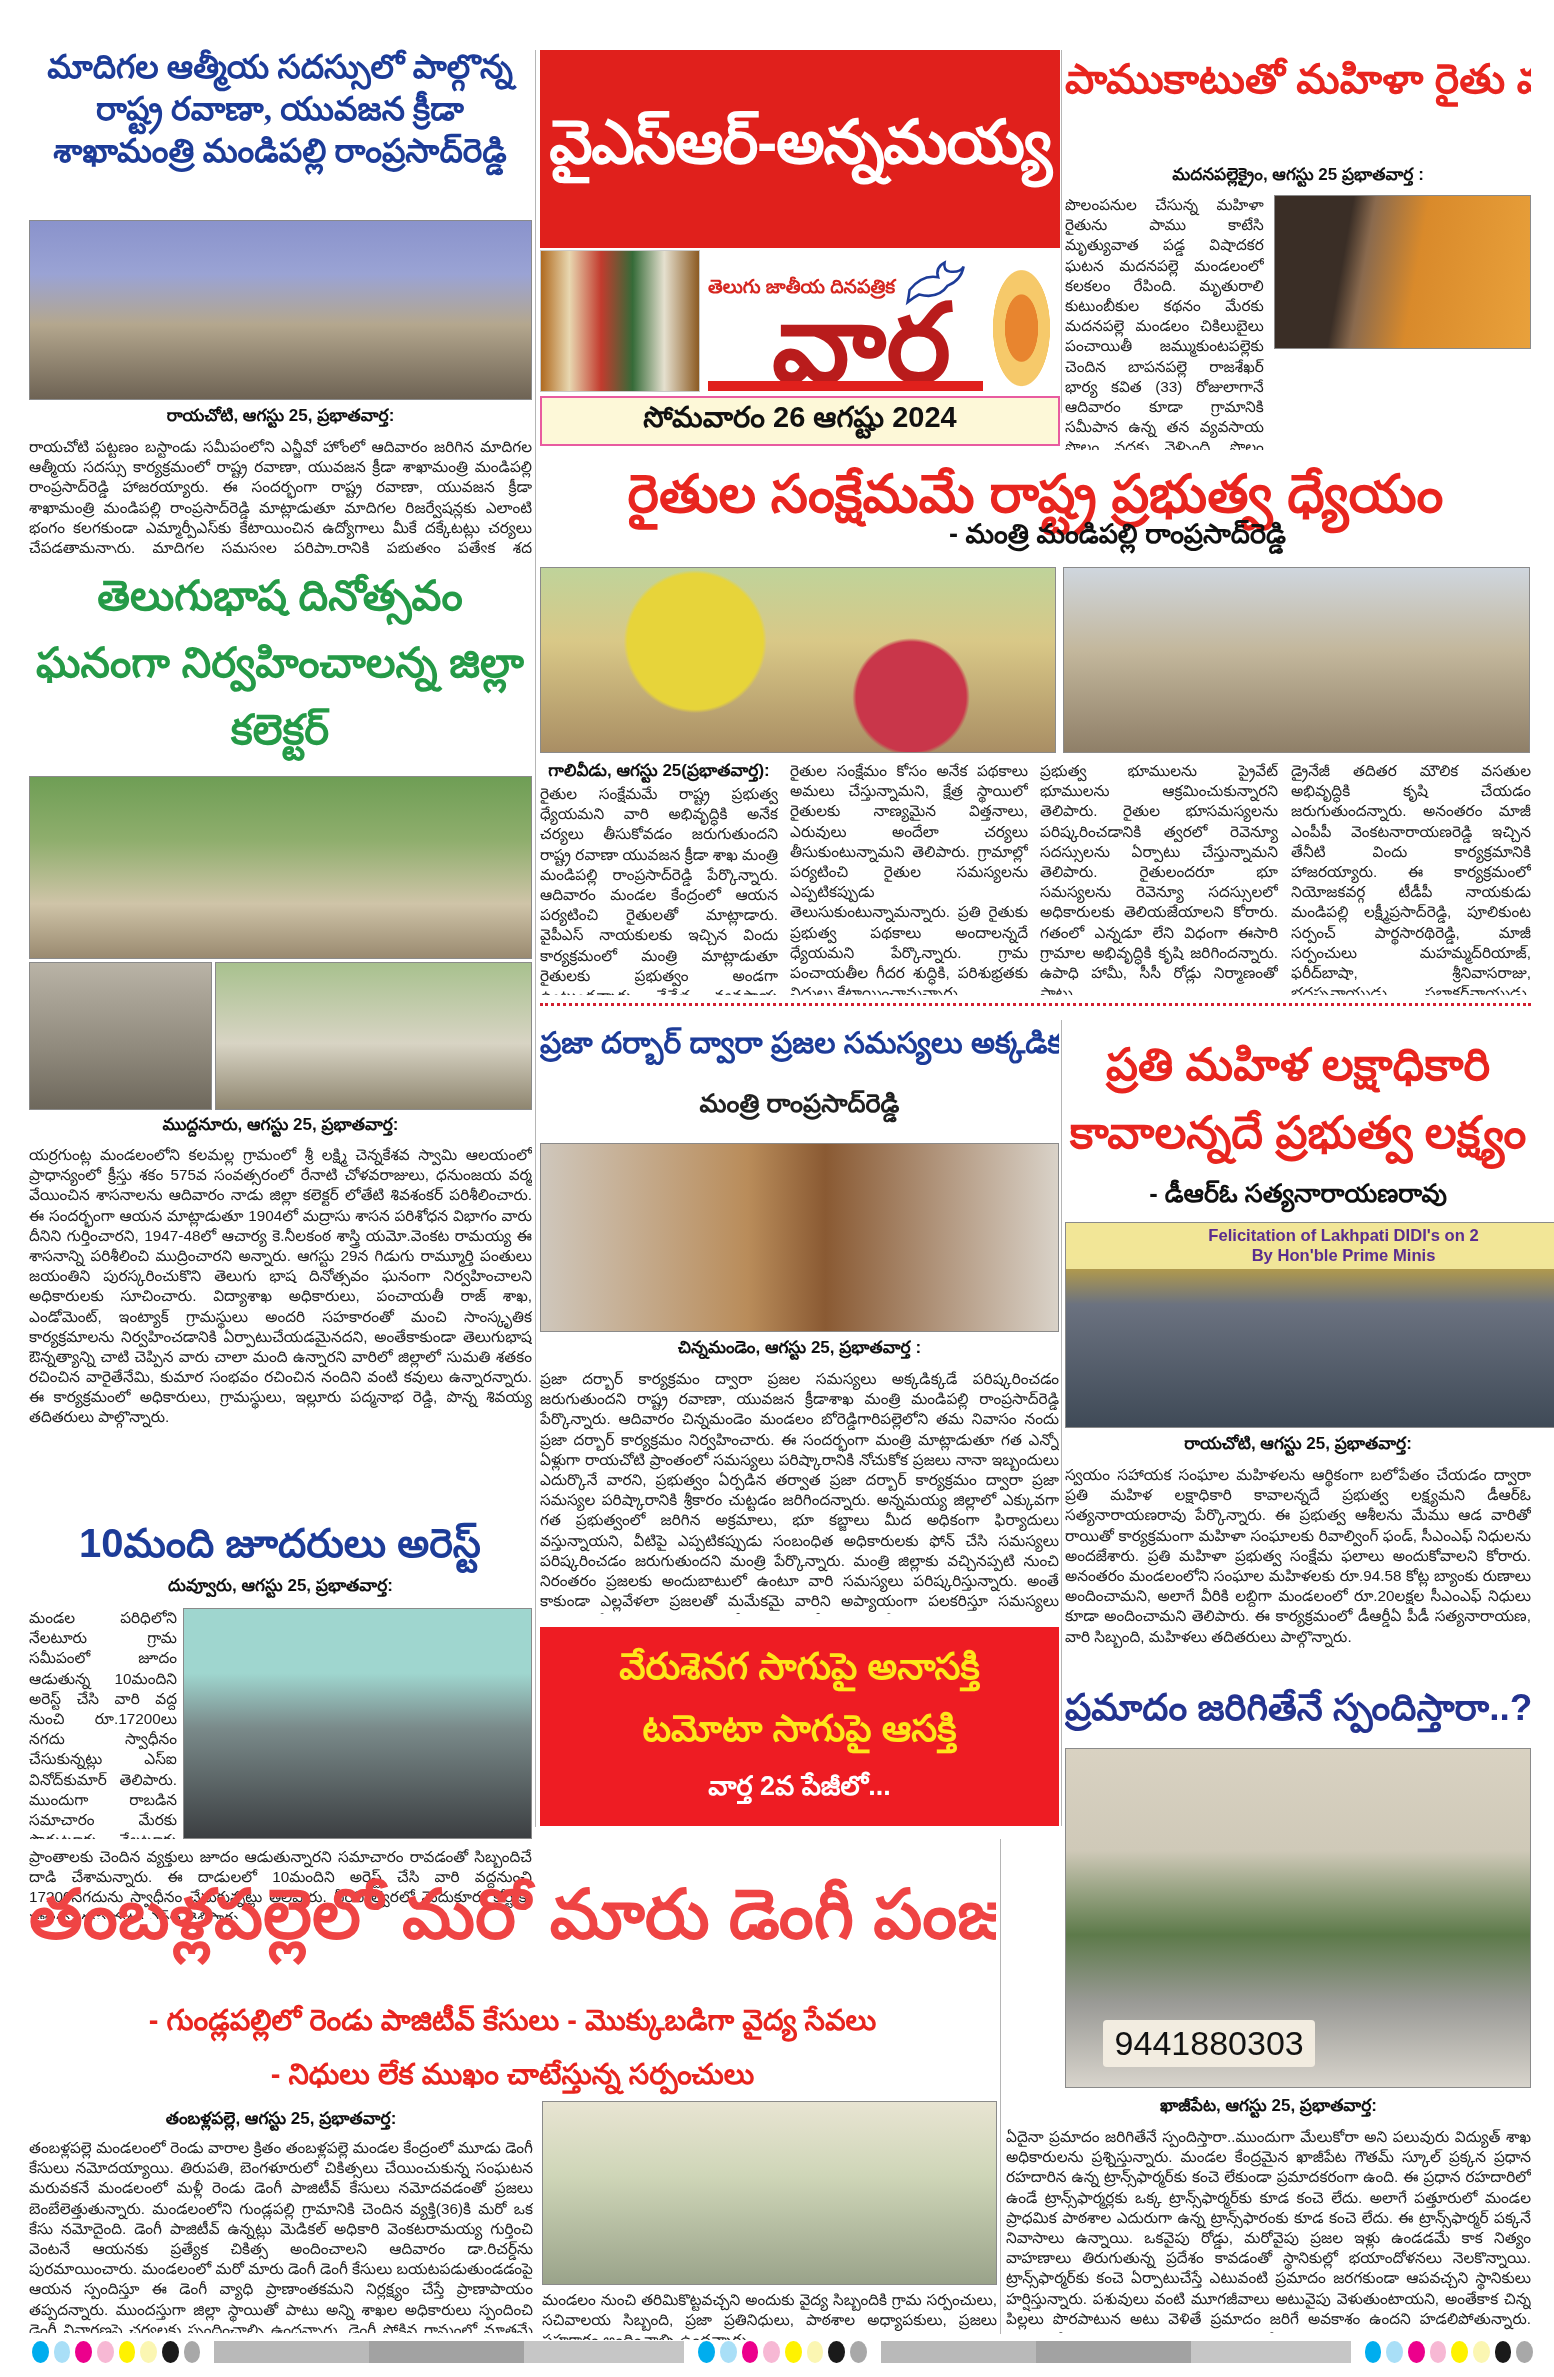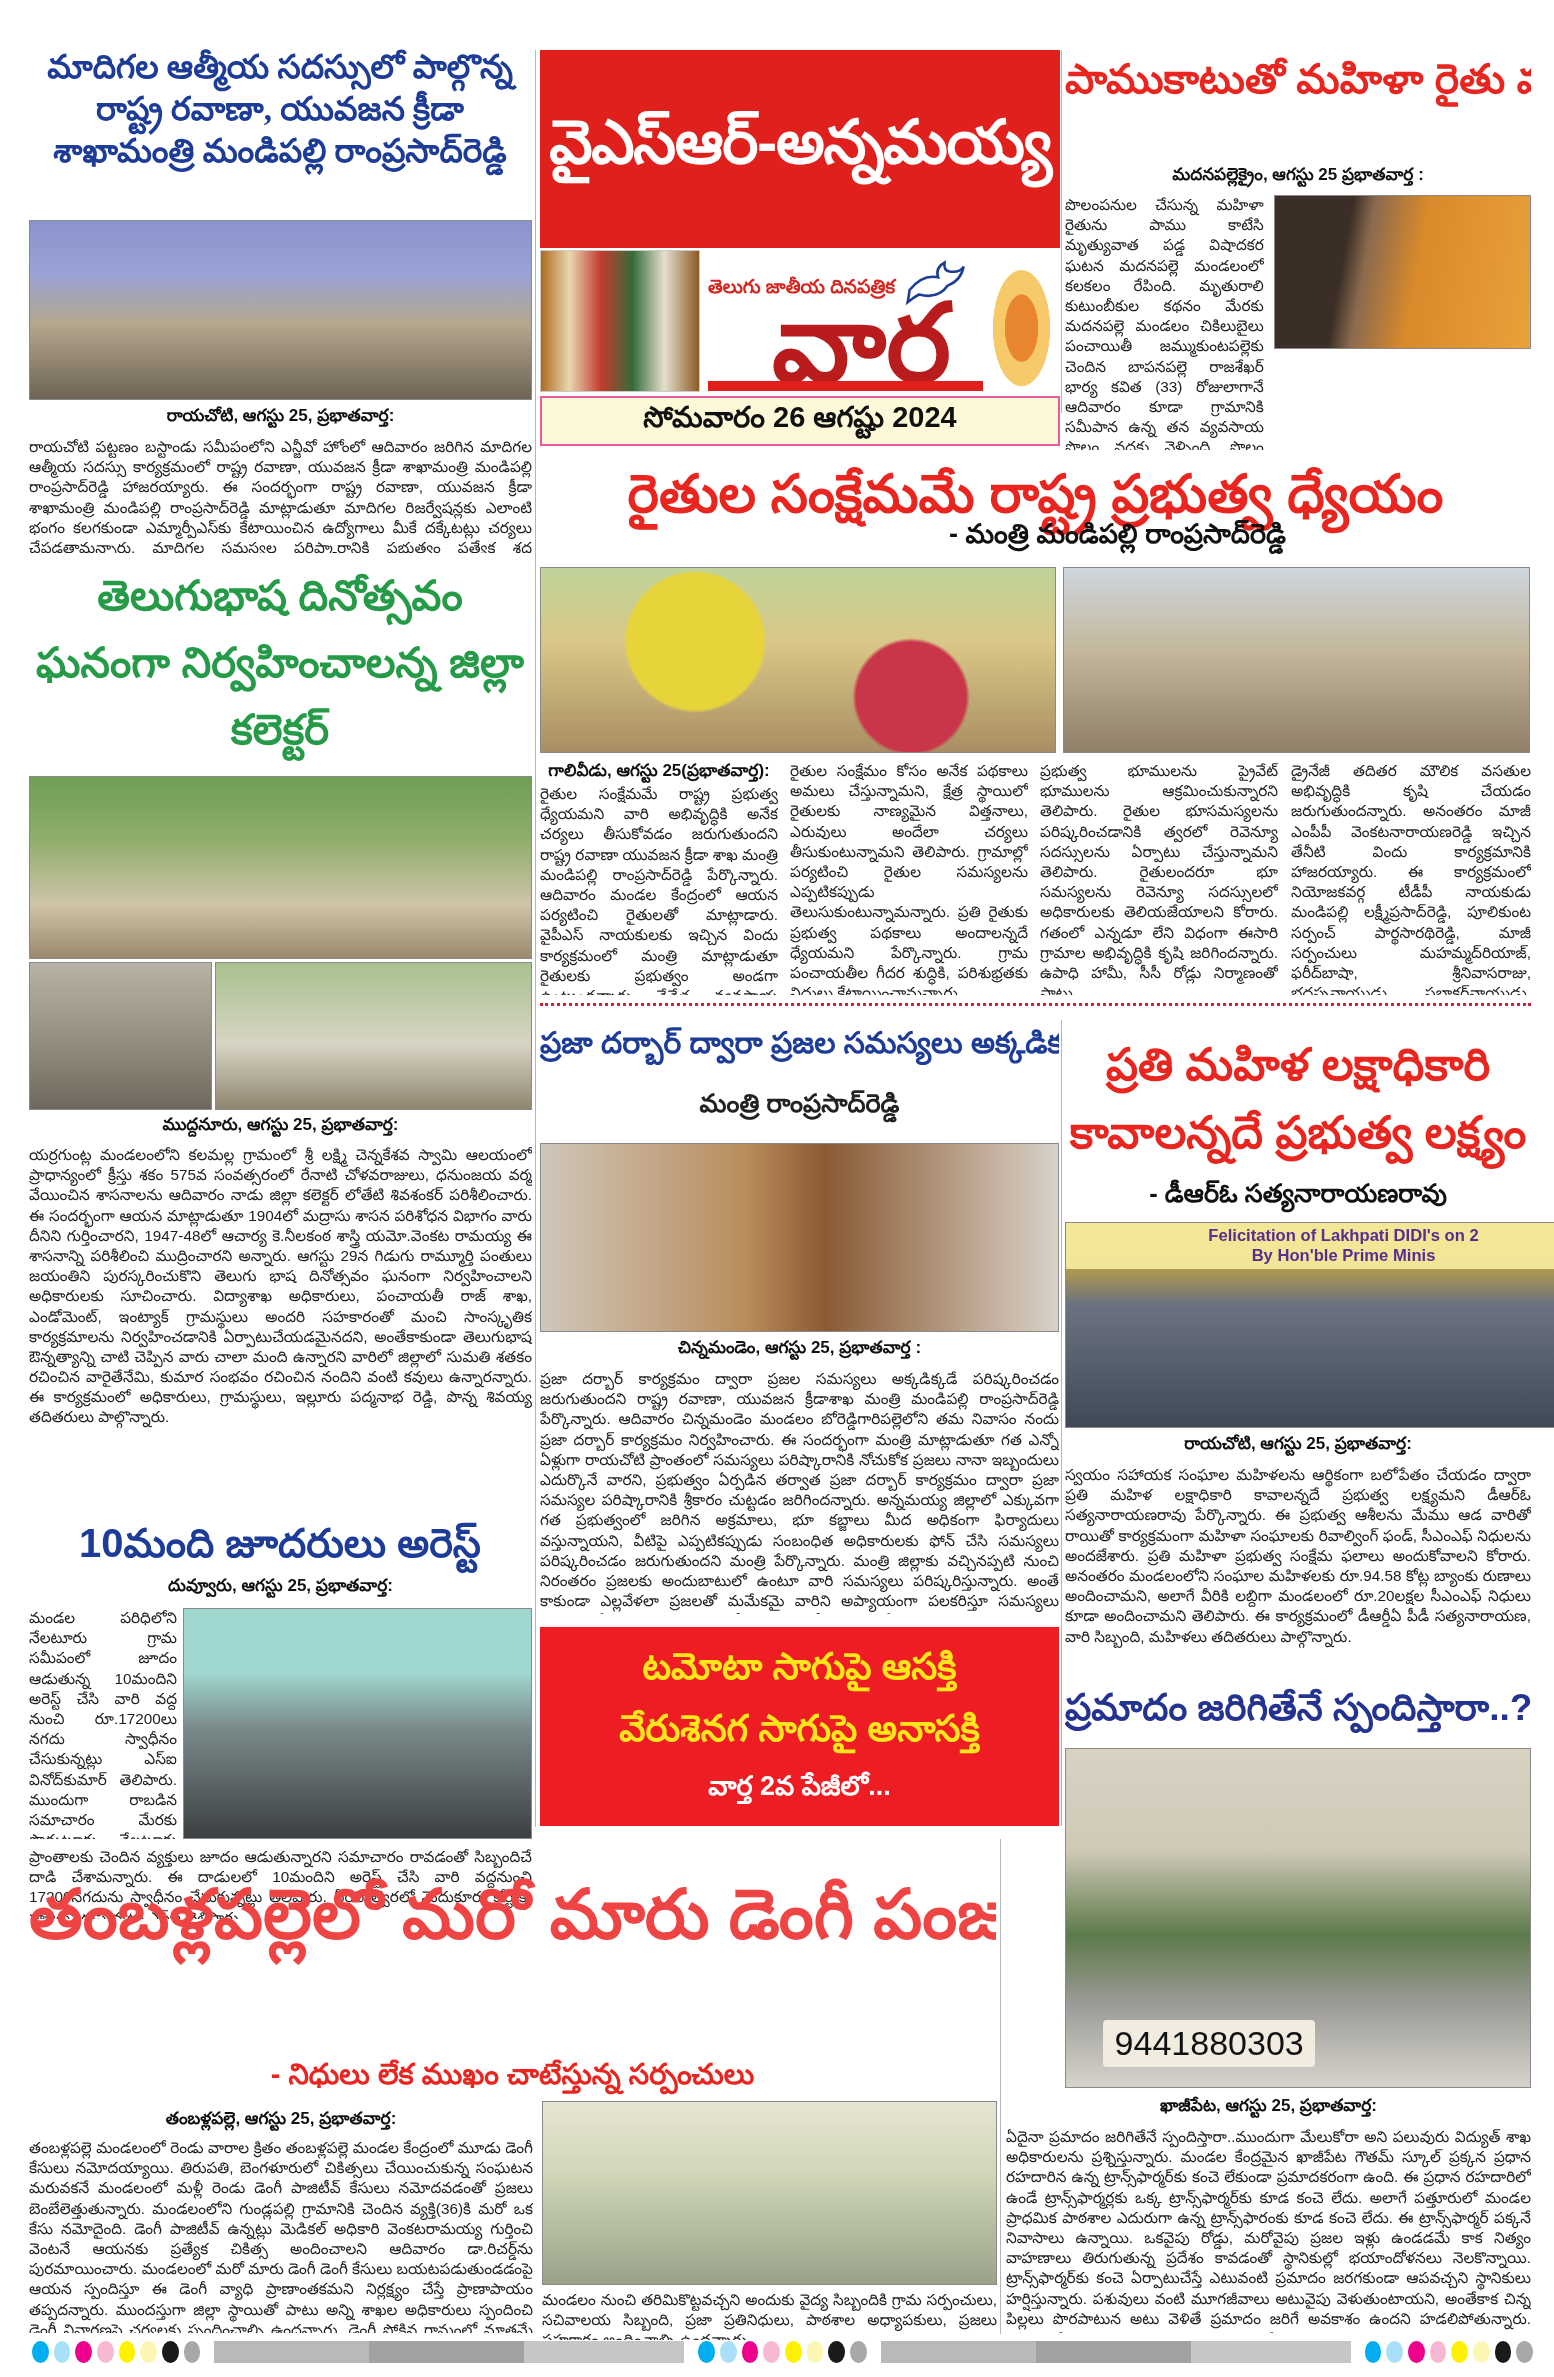--- a/index.html
+++ b/index.html
@@ -145,22 +145,22 @@
 
   <div class="abs hl" style="left:540px;top:1089px;width:519px;height:36px;font-size:25.5px;color:#222;">మంత్రి రాంప్రసాద్‌రెడ్డి</div>
 
   <div class="abs photo ph-darbar" style="left:540px;top:1143px;width:519px;height:189px;"></div>
 
   <div class="abs dateline" style="left:540px;top:1338px;width:519px;height:27px;">చిన్నమండెం, ఆగస్టు 25, ప్రభాతవార్త :</div>
 
   <div class="abs body-text" style="left:540px;top:1369px;width:519px;height:245px;">ప్రజా దర్బార్ కార్యక్రమం ద్వారా ప్రజల సమస్యలు అక్కడిక్కడే పరిష్కరించడం జరుగుతుందని రాష్ట్ర రవాణా, యువజన క్రీడాశాఖ మంత్రి మండిపల్లి రాంప్రసాద్‌రెడ్డి పేర్కొన్నారు. ఆదివారం చిన్నమండెం మండలం బోరెడ్డిగారిపల్లెలోని తమ నివాసం నందు ప్రజా దర్బార్ కార్యక్రమం నిర్వహించారు. ఈ సందర్భంగా మంత్రి మాట్లాడుతూ గత ఎన్నో ఏళ్లుగా రాయచోటి ప్రాంతంలో సమస్యలు పరిష్కారానికి నోచుకోక ప్రజలు నానా ఇబ్బందులు ఎదుర్కొనే వారని, ప్రభుత్వం ఏర్పడిన తర్వాత ప్రజా దర్బార్ కార్యక్రమం ద్వారా ప్రజా సమస్యల పరిష్కారానికి శ్రీకారం చుట్టడం జరిగిందన్నారు. అన్నమయ్య జిల్లాలో ఎక్కువగా గత ప్రభుత్వంలో జరిగిన అక్రమాలు, భూ కబ్జాలు మీద అధికంగా ఫిర్యాదులు వస్తున్నాయని, వీటిపై ఎప్పటికప్పుడు సంబంధిత అధికారులకు ఫోన్ చేసి సమస్యలు పరిష్కరించడం జరుగుతుందని మంత్రి పేర్కొన్నారు. మంత్రి జిల్లాకు వచ్చినప్పటి నుంచి నిరంతరం ప్రజలకు అందుబాటులో ఉంటూ వారి సమస్యలు పరిష్కరిస్తున్నారు. అంతే కాకుండా ఎల్లవేళలా ప్రజలతో మమేకమై వారిని అప్యాయంగా పలకరిస్తూ సమస్యలు అక్కడిక్కడే పరిష్కారం చూపడంతో ప్రజలు సంతోషం వ్యక్తం చేస్తున్నారు.</div>
 
   <div class="abs redbox" style="left:540px;top:1627px;width:519px;height:199px;">
+    <div class="yellow">వేరుశెనగ సాగుపై అనాసక్తి</div>
     <div class="yellow">టమోటా సాగుపై ఆసక్తి</div>
-    <div class="yellow">వేరుశెనగ సాగుపై అనాసక్తి</div>
     <div class="white">వార్త 2వ పేజీలో...</div>
   </div>
 
   <div class="abs byline" style="left:1065px;top:1179px;width:466px;height:36px;font-size:25.5px;text-align:center;">- డీఆర్ఓ సత్యనారాయణరావు</div>
 
   <div class="abs hl hl-red" style="left:1065px;top:1031px;width:466px;height:142px;font-size:45px;line-height:1.5;">ప్రతి మహిళ లక్షాధికారి కావాలన్నదే ప్రభుత్వ లక్ష్యం</div>
 
   <div class="abs photo ph-didi" style="left:1065px;top:1222px;width:557px;height:206px;">
     <div class="ph-banner-strip" style="height:43px;font-size:16.6px;line-height:1.25;padding-top:2.6px;">
       <div>Felicitation of Lakhpati DIDI's on 2</div>
@@ -177,20 +177,21 @@
   <div class="abs photo ph-transformer" style="left:1065px;top:1748px;width:466px;height:340px;">
     <div class="ph-phone">9441880303</div>
   </div>
 
   <div class="abs dateline" style="left:1006px;top:2096px;width:525px;height:27px;">ఖాజీపేట, ఆగస్టు 25, ప్రభాతవార్త:</div>
 
   <div class="abs body-text" style="left:1006px;top:2127px;width:525px;height:206px;">ఏదైనా ప్రమాదం జరిగితేనే స్పందిస్తారా..ముందుగా మేలుకోరా అని పలువురు విద్యుత్ శాఖ అధికారులను ప్రశ్నిస్తున్నారు. మండల కేంద్రమైన ఖాజీపేట గౌతమ్ స్కూల్ ప్రక్కన ప్రధాన రహదారిన ఉన్న ట్రాన్స్‌ఫార్మర్‌కు కంచె లేకుండా ప్రమాదకరంగా ఉంది. ఈ ప్రధాన రహదారిలో ఉండే ట్రాన్స్‌ఫార్మర్లకు ఒక్క ట్రాన్స్‌ఫార్మర్‌కు కూడ కంచె లేదు. అలాగే పత్తూరులో మండల ప్రాధమిక పాఠశాల ఎదురుగా ఉన్న ట్రాన్స్‌ఫారంకు కూడ కంచె లేదు. ఈ ట్రాన్స్‌ఫార్మర్ పక్కనే నివాసాలు ఉన్నాయి. ఒకవైపు రోడ్డు, మరోవైపు ప్రజల ఇళ్లు ఉండడమే కాక నిత్యం వాహణాలు తిరుగుతున్న ప్రదేశం కావడంతో స్థానికుల్లో భయాందోళనలు నెలకొన్నాయి. ట్రాన్స్‌ఫార్మర్‌కు కంచె ఏర్పాటుచేస్తే ఎటువంటి ప్రమాదం జరగకుండా ఆపవచ్చని స్థానికులు హర్షిస్తున్నారు. పశువులు వంటి మూగజీవాలు అటువైపు వెళుతుంటాయని, అంతేకాక చిన్న పిల్లలు పొరపాటున అటు వెళితే ప్రమాదం జరిగే అవకాశం ఉందని హడలిపోతున్నారు. ఎటువంటి ప్రమాదం జరగకుండా ఇప్పటికైన సంబంధిత అధికారులు స్పందించి ట్రాన్స్‌ఫార్మర్‌కు కంచెను ఏర్పాటుచేయాలని ప్రజలు కోరుతున్నారు.</div>
 
   <div class="abs hl hl-purple" style="left:29px;top:1849px;width:967px;height:140px;font-size:69px;white-space:nowrap;line-height:1.9;">తంబళ్లపల్లెలో మరో మారు డెంగీ పంజా</div>
 
+  <div class="abs hl hl-red" style="left:29px;top:2004px;width:967px;height:45px;font-size:29px;white-space:nowrap;">- గుండ్లపల్లిలో రెండు పాజిటీవ్ కేసులు - మొక్కుబడిగా వైద్య సేవలు</div>
 
   <div class="abs hl hl-red" style="left:29px;top:2058px;width:967px;height:45px;font-size:29px;white-space:nowrap;">- నిధులు లేక ముఖం చాటేస్తున్న సర్పంచులు</div>
 
   <div class="abs dateline" style="left:29px;top:2109px;width:504px;height:27px;">తంబళ్లపల్లె, ఆగస్టు 25, ప్రభాతవార్త:</div>
 
   <div class="abs body-text" style="left:29px;top:2138px;width:504px;height:195px;">తంబళ్లపల్లె మండలంలో రెండు వారాల క్రితం తంబళ్లపల్లె మండల కేంద్రంలో మూడు డెంగీ కేసులు నమోదయ్యాయి. తిరుపతి, బెంగళూరులో చికిత్సలు చేయించుకున్న సంఘటన మరువకనే మండలంలో మళ్లీ రెండు డెంగీ పాజిటీవ్ కేసులు నమోదవడంతో ప్రజలు బెంబేలెత్తుతున్నారు. మండలంలోని గుండ్లపల్లి గ్రామానికి చెందిన వ్యక్తి(36)కి మరో ఒక కేసు నమోదైంది. డెంగీ పాజిటీవ్ ఉన్నట్లు మెడికల్ అధికారి వెంకటరామయ్య గుర్తించి వెంటనే ఆయనకు ప్రత్యేక చికిత్స అందించాలని ఆదివారం డా.రిచర్డ్‌ను పురమాయించారు. మండలంలో మరో మారు డెంగీ డెంగీ కేసులు బయటపడుతుండడంపై ఆయన స్పందిస్తూ ఈ డెంగీ వ్యాధి ప్రాణాంతకమని నిర్లక్ష్యం చేస్తే ప్రాణాపాయం తప్పదన్నారు. ముందస్తుగా జిల్లా స్థాయితో పాటు అన్ని శాఖల అధికారులు స్పందించి డెంగీ నివారణపై చర్యలకు స్పందించాల్సి ఉందన్నారు. డెంగీ సోకిన గ్రామంలో మాత్రమే వైద్య సేవలు, పారిశుద్ధ్య పనులు చేపట్టడం కన్నా మండలం మొత్తం మూకుమ్మడిగా సమిష్టిగా ఇంటింట ఫీవర్ సర్వేతో డెంగీ వ్యాధిని గుర్తించి పూర్తి స్థాయిలో నివారణ సాధ్యమవుతుందని అభిప్రాయపడ్డారు. ఈ సర్వేలో భాగంగా గ్రామాల్లో పారిశుద్ధ్యం, తాగునీటి కాలుష్యం, వ్యక్తిగత పరిశుభ్రత చేపడితే డెంగీమహమ్మారిని</div>
 
   <div class="abs photo ph-hospital" style="left:542px;top:2101px;width:455px;height:184px;"></div>
 
   <div class="abs body-text" style="left:542px;top:2290px;width:455px;height:50px;">మండలం నుంచి తరిమికొట్టవచ్చని అందుకు వైద్య సిబ్బందికి గ్రామ సర్పంచులు, సచివాలయ సిబ్బంది, ప్రజా ప్రతినిధులు, పాఠశాల అధ్యాపకులు, ప్రజలు సహకారం అందించాల్సి ఉందన్నారు.</div>

